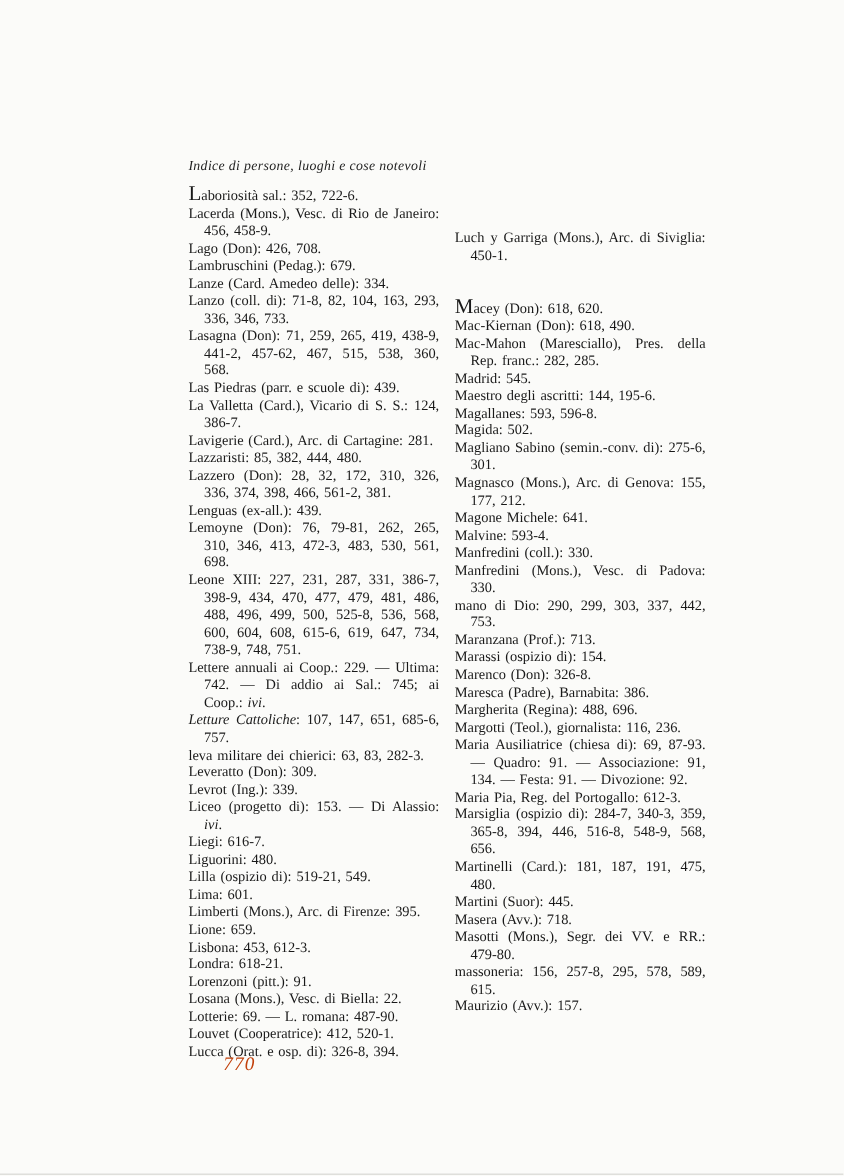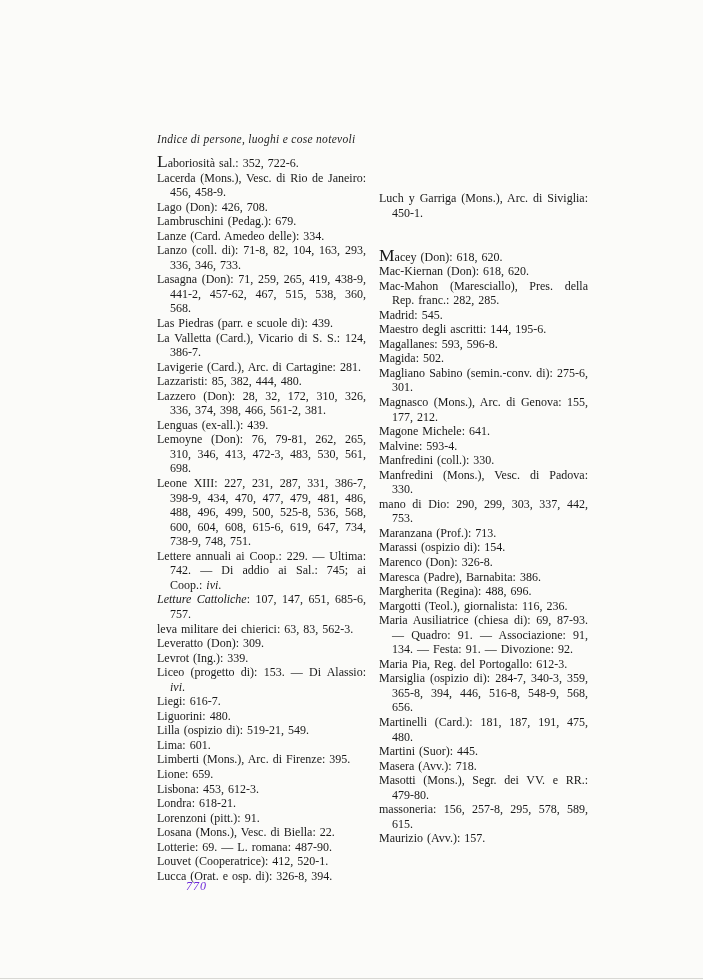--- a/index.html
+++ b/index.html
@@ -49,23 +49,23 @@
   }
   .lead-cap {
     font-size: 17.5px;
     line-height: 14.55px;
   }
   .page-number {
     position: absolute;
     left: 186px;
     top: 879px;
     font-style: italic;
-    font-size: 12px;
+    font-size: 16px;
     letter-spacing: 1px;
-    color: #6d28d9;
+    color: #c2410c;
   }
   .bottom-edge {
     position: absolute;
     left: 0;
     right: 0;
     bottom: 1px;
     height: 1px;
     background: #d8d8d4;
   }
 </style>
@@ -86,42 +86,42 @@
         <div class="entry">Las Piedras (parr. e scuole di): 439.</div>
         <div class="entry">La Valletta (Card.), Vicario di S. S.: 124, 386-7.</div>
         <div class="entry">Lavigerie (Card.), Arc. di Cartagine: 281.</div>
         <div class="entry">Lazzaristi: 85, 382, 444, 480.</div>
         <div class="entry">Lazzero (Don): 28, 32, 172, 310, 326, 336, 374, 398, 466, 561-2, 381.</div>
         <div class="entry">Lenguas (ex-all.): 439.</div>
         <div class="entry">Lemoyne (Don): 76, 79-81, 262, 265, 310, 346, 413, 472-3, 483, 530, 561, 698.</div>
         <div class="entry">Leone XIII: 227, 231, 287, 331, 386-7, 398-9, 434, 470, 477, 479, 481, 486, 488, 496, 499, 500, 525-8, 536, 568, 600, 604, 608, 615-6, 619, 647, 734, 738-9, 748, 751.</div>
         <div class="entry">Lettere annuali ai Coop.: 229. — Ultima: 742. — Di addio ai Sal.: 745; ai Coop.: <i>ivi</i>.</div>
         <div class="entry"><i>Letture Cattoliche</i>: 107, 147, 651, 685-6, 757.</div>
-        <div class="entry">leva militare dei chierici: 63, 83, 562-3.</div>
+        <div class="entry">leva militare dei chierici: 63, 83, 282-3.</div>
         <div class="entry">Leveratto (Don): 309.</div>
         <div class="entry">Levrot (Ing.): 339.</div>
         <div class="entry">Liceo (progetto di): 153. — Di Alassio: <i>ivi</i>.</div>
         <div class="entry">Liegi: 616-7.</div>
         <div class="entry">Liguorini: 480.</div>
         <div class="entry">Lilla (ospizio di): 519-21, 549.</div>
         <div class="entry">Lima: 601.</div>
         <div class="entry">Limberti (Mons.), Arc. di Firenze: 395.</div>
         <div class="entry">Lione: 659.</div>
         <div class="entry">Lisbona: 453, 612-3.</div>
         <div class="entry">Londra: 618-21.</div>
         <div class="entry">Lorenzoni (pitt.): 91.</div>
         <div class="entry">Losana (Mons.), Vesc. di Biella: 22.</div>
         <div class="entry">Lotterie: 69. — L. romana: 487-90.</div>
         <div class="entry">Louvet (Cooperatrice): 412, 520-1.</div>
         <div class="entry">Lucca (Orat. e osp. di): 326-8, 394.</div>
       </div>
     <div class="col" id="right-col">
         <div class="entry">Luch y Garriga (Mons.), Arc. di Siviglia: 450-1.</div>
         <div class="entry gap"><span class="lead-cap">M</span>acey (Don): 618, 620.</div>
-        <div class="entry">Mac-Kiernan (Don): 618, 620.</div>
+        <div class="entry">Mac-Kiernan (Don): 618, 490.</div>
         <div class="entry">Mac-Mahon (Maresciallo), Pres. della Rep. franc.: 282, 285.</div>
         <div class="entry">Madrid: 545.</div>
         <div class="entry">Maestro degli ascritti: 144, 195-6.</div>
         <div class="entry">Magallanes: 593, 596-8.</div>
         <div class="entry">Magida: 502.</div>
         <div class="entry">Magliano Sabino (semin.-conv. di): 275-6, 301.</div>
         <div class="entry">Magnasco (Mons.), Arc. di Genova: 155, 177, 212.</div>
         <div class="entry">Magone Michele: 641.</div>
         <div class="entry">Malvine: 593-4.</div>
         <div class="entry">Manfredini (coll.): 330.</div>

